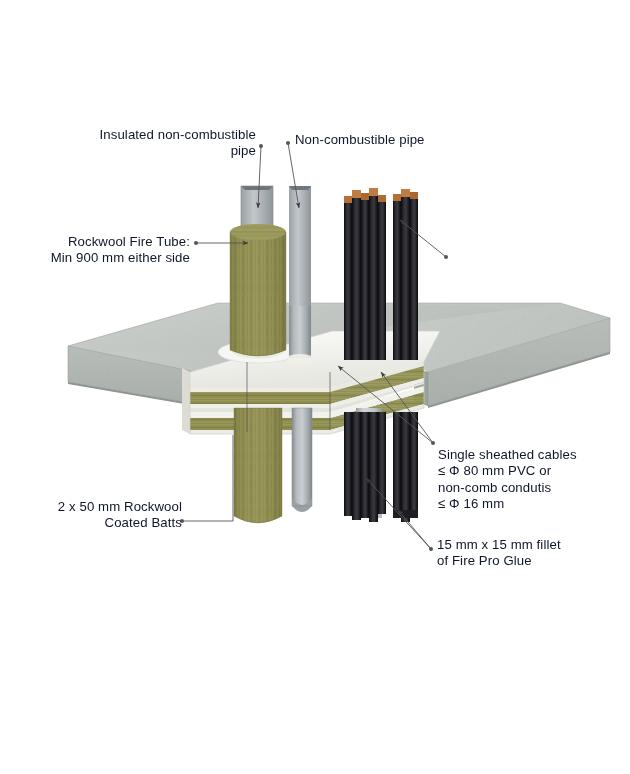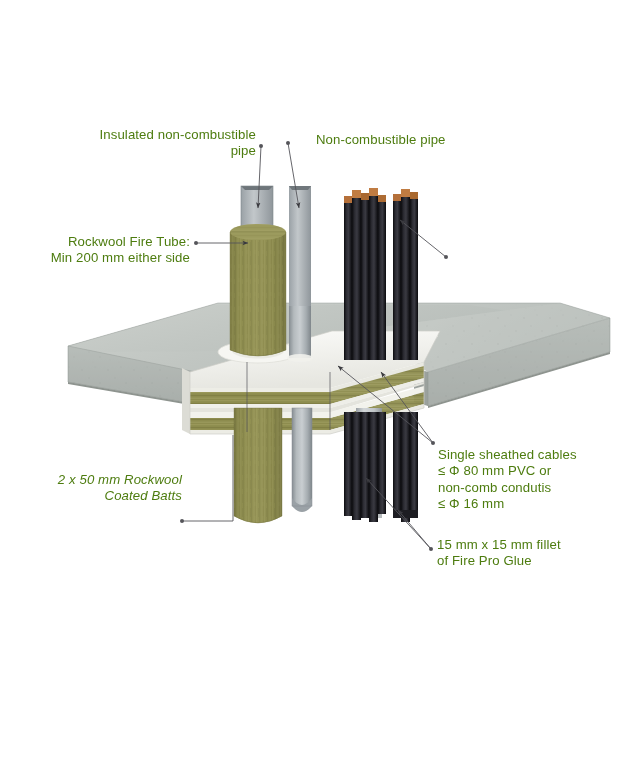--- a/index.html
+++ b/index.html
@@ -21,21 +21,21 @@
   svg.scene {
     position: absolute;
     left: 0; top: 0;
     width: 630px; height: 774px;
   }
   .lbl {
     position: absolute;
     font-family: "Liberation Sans", sans-serif;
     font-size: 13.2px;
     line-height: 16.4px;
-    color: #4d7c0f;
+    color: #0f172a;
     white-space: pre-line;
     letter-spacing: 0.1px;
   }
   .lbl.right { text-align: right; }
   .lbl.left { text-align: left; }
 </style>
 </head>
 <body>
 
 <div id="stage">
@@ -269,30 +269,30 @@
       <circle cx="182" cy="521" r="2" fill="#55555a" stroke="none"></circle>
 
       <line x1="247" y1="362" x2="247" y2="432" stroke-width="0.7"></line>
       <line x1="330" y1="372" x2="330" y2="430" stroke-width="0.7"></line>
     </g>
   </svg>
 
   <div class="lbl right" style="left:78px; top:127px; width:178px;">Insulated non-combustible
 pipe</div>
 
-  <div class="lbl left" style="left:295px; top:132px; width:170px;margin-left:21px;">Non-combustible pipe</div>
+  <div class="lbl left" style="left:295px; top:132px; width:170px;">Non-combustible pipe</div>
 
   <div class="lbl right" style="left:24px; top:234px; width:166px;">Rockwool Fire Tube:
-Min 200 mm either side</div>
+Min 900 mm either side</div>
 
 
   <div class="lbl left" style="left:438px; top:447px; width:176px;">Single sheathed cables
 ≤ Φ 80 mm PVC or
 non-comb condutis
 ≤ Φ 16 mm</div>
 
-  <div class="lbl right" style="left:22px; top:472px; width:160px;font-style:italic;">2 x 50 mm Rockwool
+  <div class="lbl right" style="left:22px; top:499px; width:160px;">2 x 50 mm Rockwool
 Coated Batts</div>
 
   <div class="lbl left" style="left:437px; top:537px; width:170px;">15 mm x 15 mm fillet
 of Fire Pro Glue</div>
 
 </div>
 
 </body></html>

